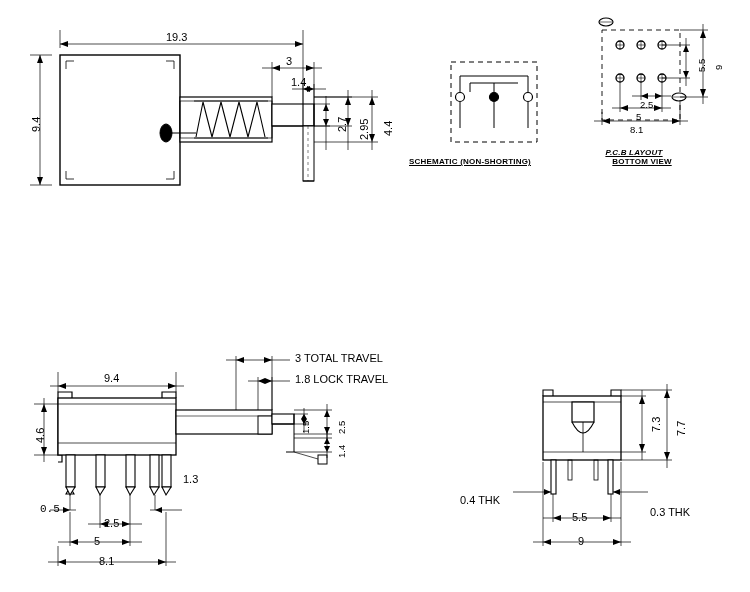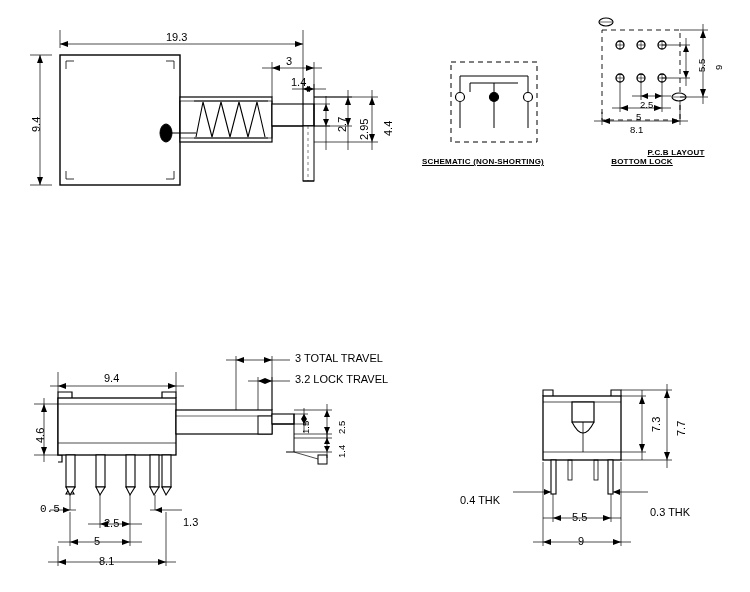--- a/index.html
+++ b/index.html
@@ -377,39 +377,39 @@
   </svg>
 
   <div class="lbl" style="left:166px; top:31px;">19.3</div>
   <div class="lbl vert" style="left:30px; top:132px;">9.4</div>
   <div class="lbl" style="left:286px; top:55px;">3</div>
   <div class="lbl" style="left:291px; top:76px;">1.4</div>
   <div class="lbl vert" style="left:336px; top:132px;">2.7</div>
   <div class="lbl vert" style="left:358px; top:140px;">2.95</div>
   <div class="lbl vert" style="left:382px; top:136px;">4.4</div>
 
-  <div class="cap" style="left:410px; top:157px; width:146px;">SCHEMATIC (NON-SHORTING)</div>
-
-  <div class="cap" style="left:628px; top:148px; width:96px;">P.C.B LAYOUT</div>
-  <div class="cap" style="left:594px; top:157px; width:96px;">BOTTOM LOCK</div>
+  <div class="cap" style="left:397px; top:157px; width:146px;">SCHEMATIC (NON-SHORTING)</div>
+
+  <div class="cap" style="left:586px; top:148px; width:96px;font-style:italic;">P.C.B LAYOUT</div>
+  <div class="cap" style="left:594px; top:157px; width:96px;">BOTTOM VIEW</div>
 
   <div class="lbl small vert" style="left:696px; top:72px;">5.5</div>
   <div class="lbl small vert" style="left:713px; top:70px;">9</div>
   <div class="lbl small" style="left:640px; top:99px;">2.5</div>
   <div class="lbl small" style="left:636px; top:111px;">5</div>
   <div class="lbl small" style="left:630px; top:124px;">8.1</div>
 
   <div class="lbl" style="left:295px; top:352px;">3  TOTAL TRAVEL</div>
-  <div class="lbl" style="left:295px; top:373px;">3.2 LOCK TRAVEL</div>
+  <div class="lbl" style="left:295px; top:373px;">1.8 LOCK TRAVEL</div>
 
   <div class="lbl" style="left:104px; top:372px;">9.4</div>
   <div class="lbl vert" style="left:34px; top:443px;">4.6</div>
   <div class="lbl" style="left:40px; top:503px;font-family:Liberation Mono, monospace;">0.5</div>
   <div class="lbl" style="left:104px; top:517px;">2.5</div>
-  <div class="lbl" style="left:183px; top:516px;">1.3</div>
+  <div class="lbl" style="left:183px; top:473px;">1.3</div>
   <div class="lbl" style="left:94px; top:535px;">5</div>
   <div class="lbl" style="left:99px; top:555px;">8.1</div>
   <div class="lbl small vert" style="left:300px; top:434px;">1.5</div>
   <div class="lbl small vert" style="left:336px; top:434px;">2.5</div>
   <div class="lbl small vert" style="left:336px; top:458px;">1.4</div>
 
   <div class="lbl vert" style="left:650px; top:432px;">7.3</div>
   <div class="lbl vert" style="left:675px; top:436px;">7.7</div>
   <div class="lbl" style="left:572px; top:511px;">5.5</div>
   <div class="lbl" style="left:578px; top:535px;">9</div>

